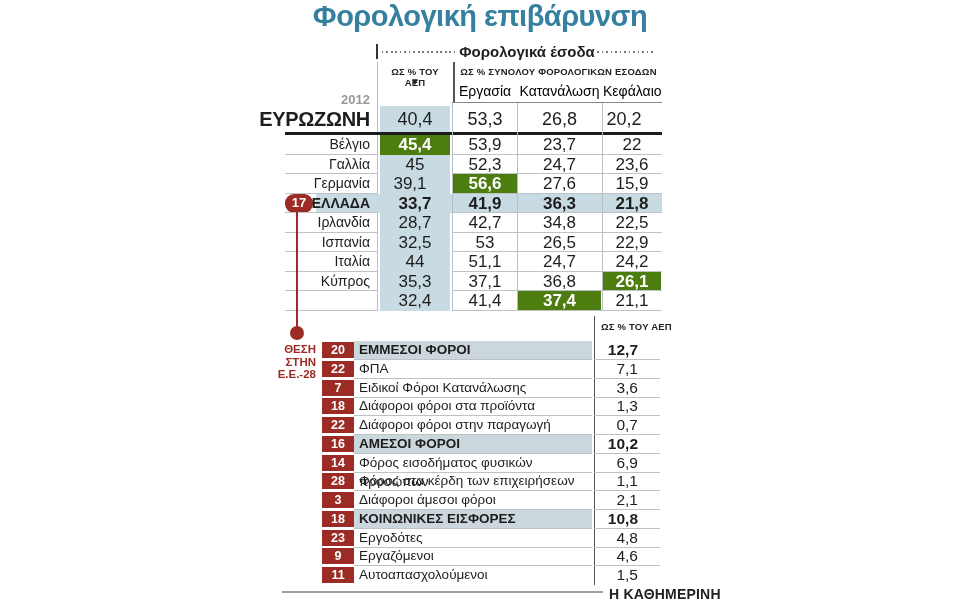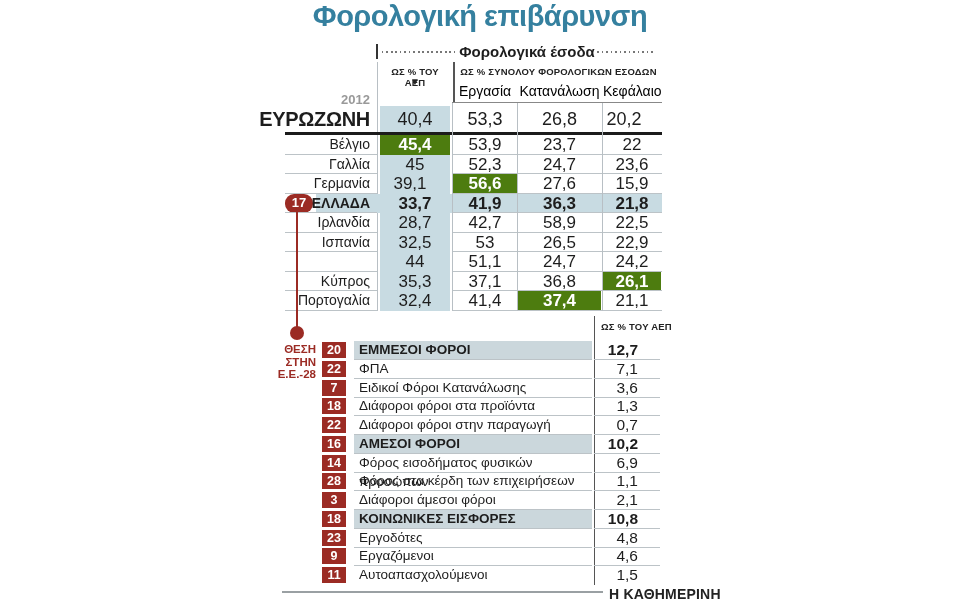--- a/index.html
+++ b/index.html
@@ -38,21 +38,21 @@
   .sep-r{left:452px;width:210px;}
   .thick-line{left:285px;top:132px;width:377px;height:2.5px;background:#1b1b1b;}
   .vline{width:1px;background:#b8bfc4;}
   .vline-dark{width:1.5px;background:#555;}
   .hdr-underline{left:452px;top:102px;width:210px;height:1px;background:#888;}
 
   
   .rank-badge{background:#9b2b24;color:#fff;font-weight:bold;text-align:center;}
   .rank-badge.up{position:absolute;left:285px;top:0.5px;width:28px;height:18.5px;
                  font-size:13px;line-height:18.5px;border-radius:9px;}
-  .rank-badge.low{position:absolute;left:322px;top:1.2px;width:24px;height:16px;
+  .rank-badge.low{position:absolute;left:322px;top:1.2px;width:32px;height:16px;
                   font-size:12.5px;line-height:16px;}
 
   
   .red-line{left:295.5px;top:212px;width:2px;height:116px;background:#9b2b24;}
   .red-dot{left:290px;top:326px;width:14px;height:14px;border-radius:50%;background:#9b2b24;}
   .eu-pos{left:226px;top:343px;width:90px;text-align:right;color:#9b2b24;
           font-weight:bold;font-size:11.5px;line-height:12.5px;}
 
   
   .low-vline{left:594px;top:316px;width:1px;height:269px;background:#555;}
@@ -143,53 +143,53 @@
         <div class="ucell b" style="left: 453px; width: 64px;">41,9</div>
         <div class="ucell b" style="left: 518px; width: 83px;">36,3</div>
         <div class="ucell b" style="left: 603px; width: 58px;">21,8</div>
         <div class="sep sep-l"></div>
         <div class="sep sep-r"></div>
       </div>
       <div class="urow" style="top: 78px;">
         <div class="clabel">Ιρλανδία</div>
         <div class="ucell" style="left: 380px; width: 70px;">28,7</div>
         <div class="ucell" style="left: 453px; width: 64px;">42,7</div>
-        <div class="ucell" style="left: 518px; width: 83px;">58,9</div>
+        <div class="ucell" style="left: 518px; width: 83px;">34,8</div>
         <div class="ucell" style="left: 603px; width: 58px;">22,5</div>
         <div class="sep sep-l"></div>
         <div class="sep sep-r"></div>
       </div>
       <div class="urow" style="top: 97.5px;">
         <div class="clabel">Ισπανία</div>
         <div class="ucell" style="left: 380px; width: 70px;">32,5</div>
         <div class="ucell" style="left: 453px; width: 64px;">53</div>
         <div class="ucell" style="left: 518px; width: 83px;">26,5</div>
         <div class="ucell" style="left: 603px; width: 58px;">22,9</div>
         <div class="sep sep-l"></div>
         <div class="sep sep-r"></div>
       </div>
       <div class="urow" style="top: 117px;">
+        <div class="clabel">Ιταλία</div>
         <div class="ucell" style="left: 380px; width: 70px;">44</div>
         <div class="ucell" style="left: 453px; width: 64px;">51,1</div>
         <div class="ucell" style="left: 518px; width: 83px;">24,7</div>
         <div class="ucell" style="left: 603px; width: 58px;">24,2</div>
         <div class="sep sep-l"></div>
         <div class="sep sep-r"></div>
       </div>
       <div class="urow" style="top: 136.5px;">
         <div class="clabel">Κύπρος</div>
         <div class="ucell" style="left: 380px; width: 70px;">35,3</div>
         <div class="ucell" style="left: 453px; width: 64px;">37,1</div>
         <div class="ucell" style="left: 518px; width: 83px;">36,8</div>
         <div class="ucell teal" style="left: 603px; width: 58px;">26,1</div>
         <div class="sep sep-l"></div>
         <div class="sep sep-r"></div>
       </div>
       <div class="urow" style="top: 156px;">
-        <div class="clabel">Πορτογαλία</div>
         <div class="ucell" style="left: 380px; width: 70px;">32,4</div>
         <div class="ucell" style="left: 453px; width: 64px;">41,4</div>
         <div class="ucell teal" style="left: 518px; width: 83px;">37,4</div>
         <div class="ucell" style="left: 603px; width: 58px;">21,1</div>
         <div class="sep sep-l"></div>
         <div class="sep sep-r"></div>
       </div>
     </div>
 
   <div class="abs vline" style="left:452px;top:103px;height:208px;"></div>

